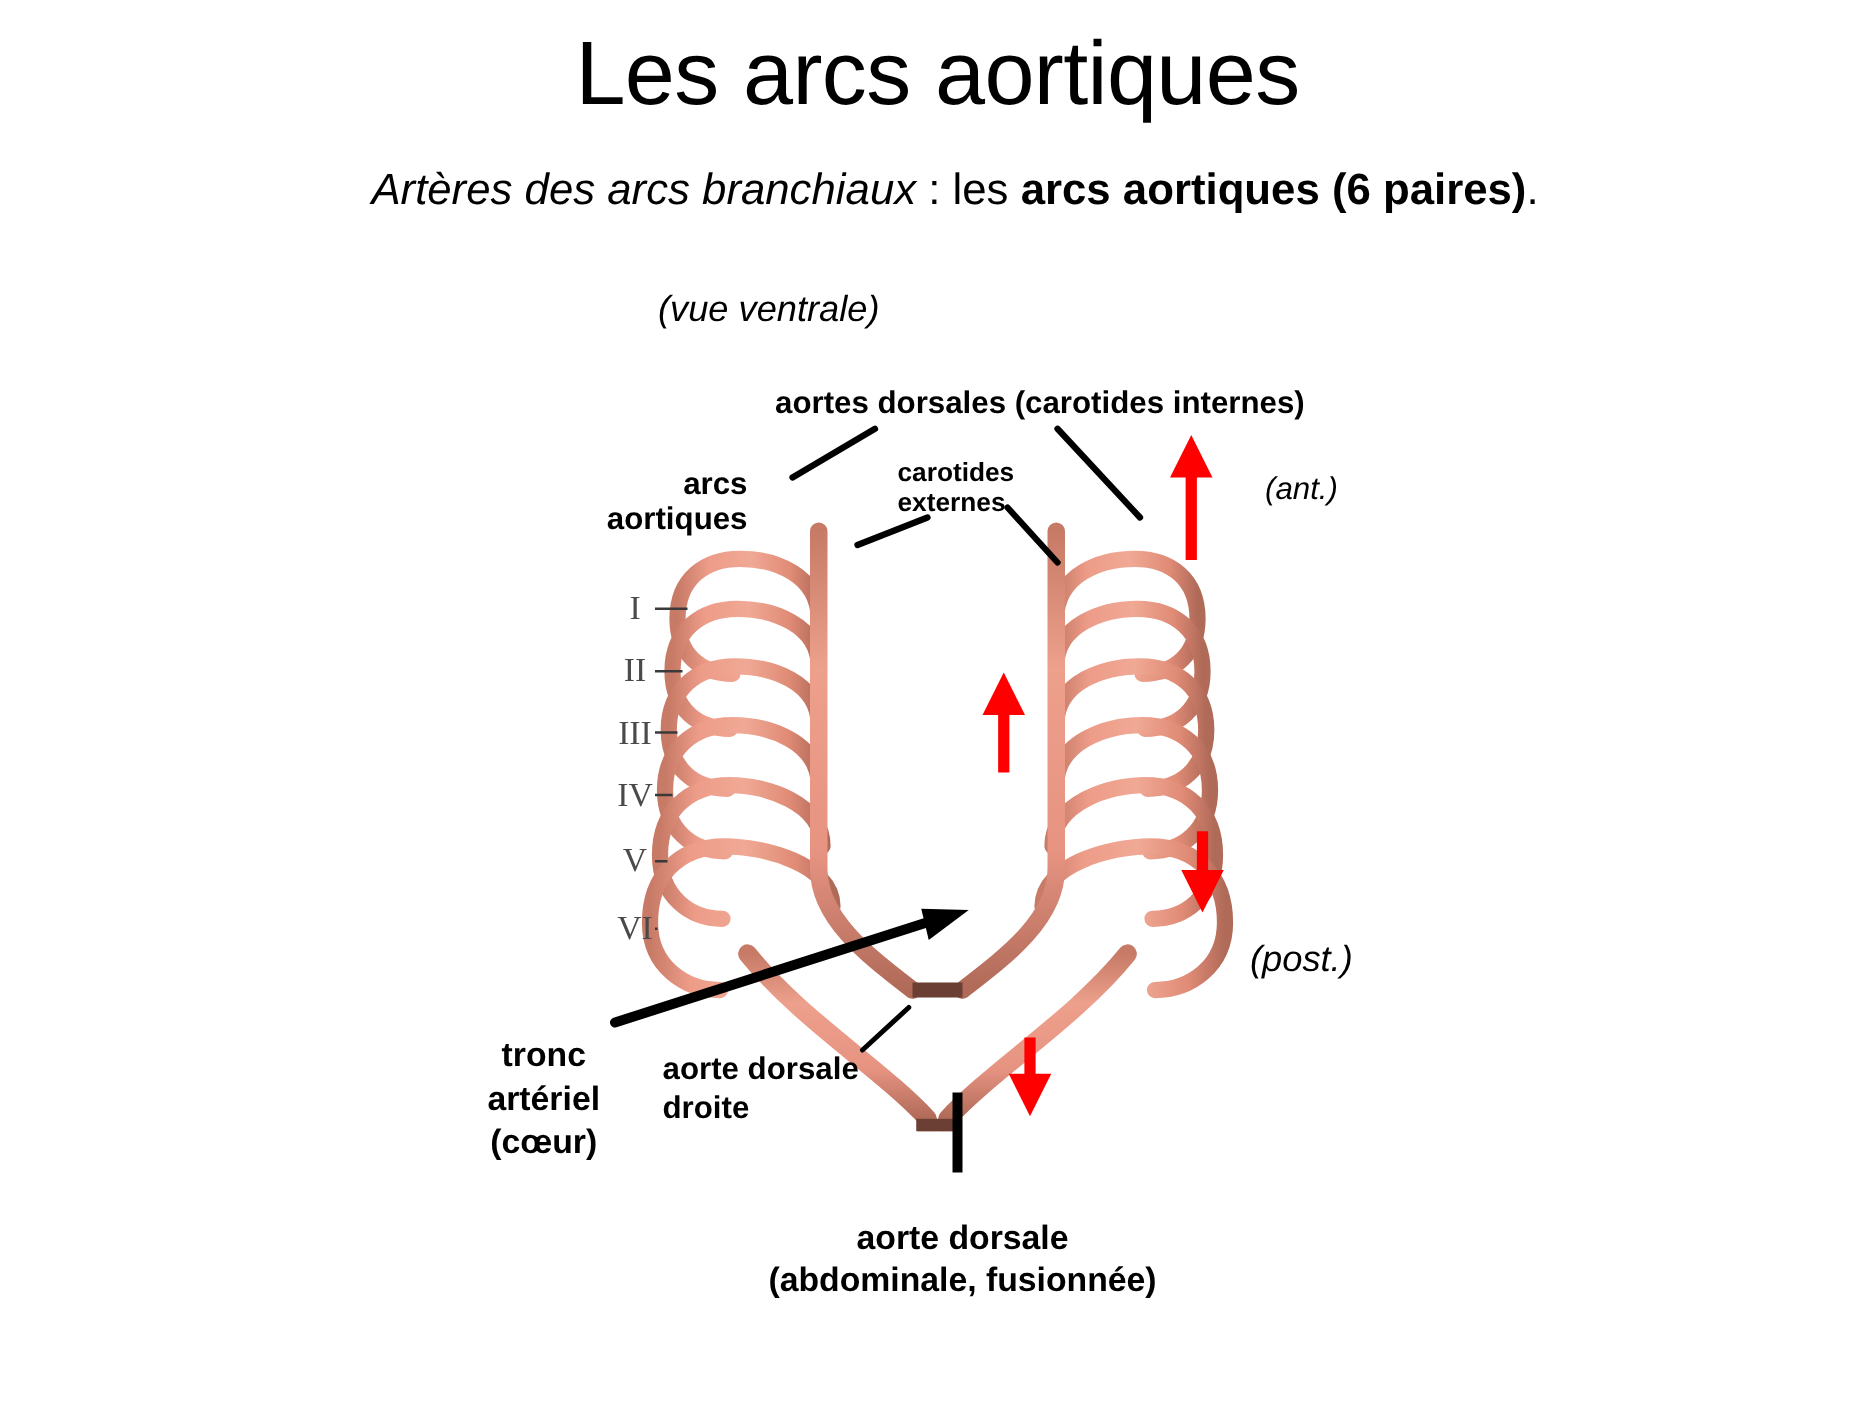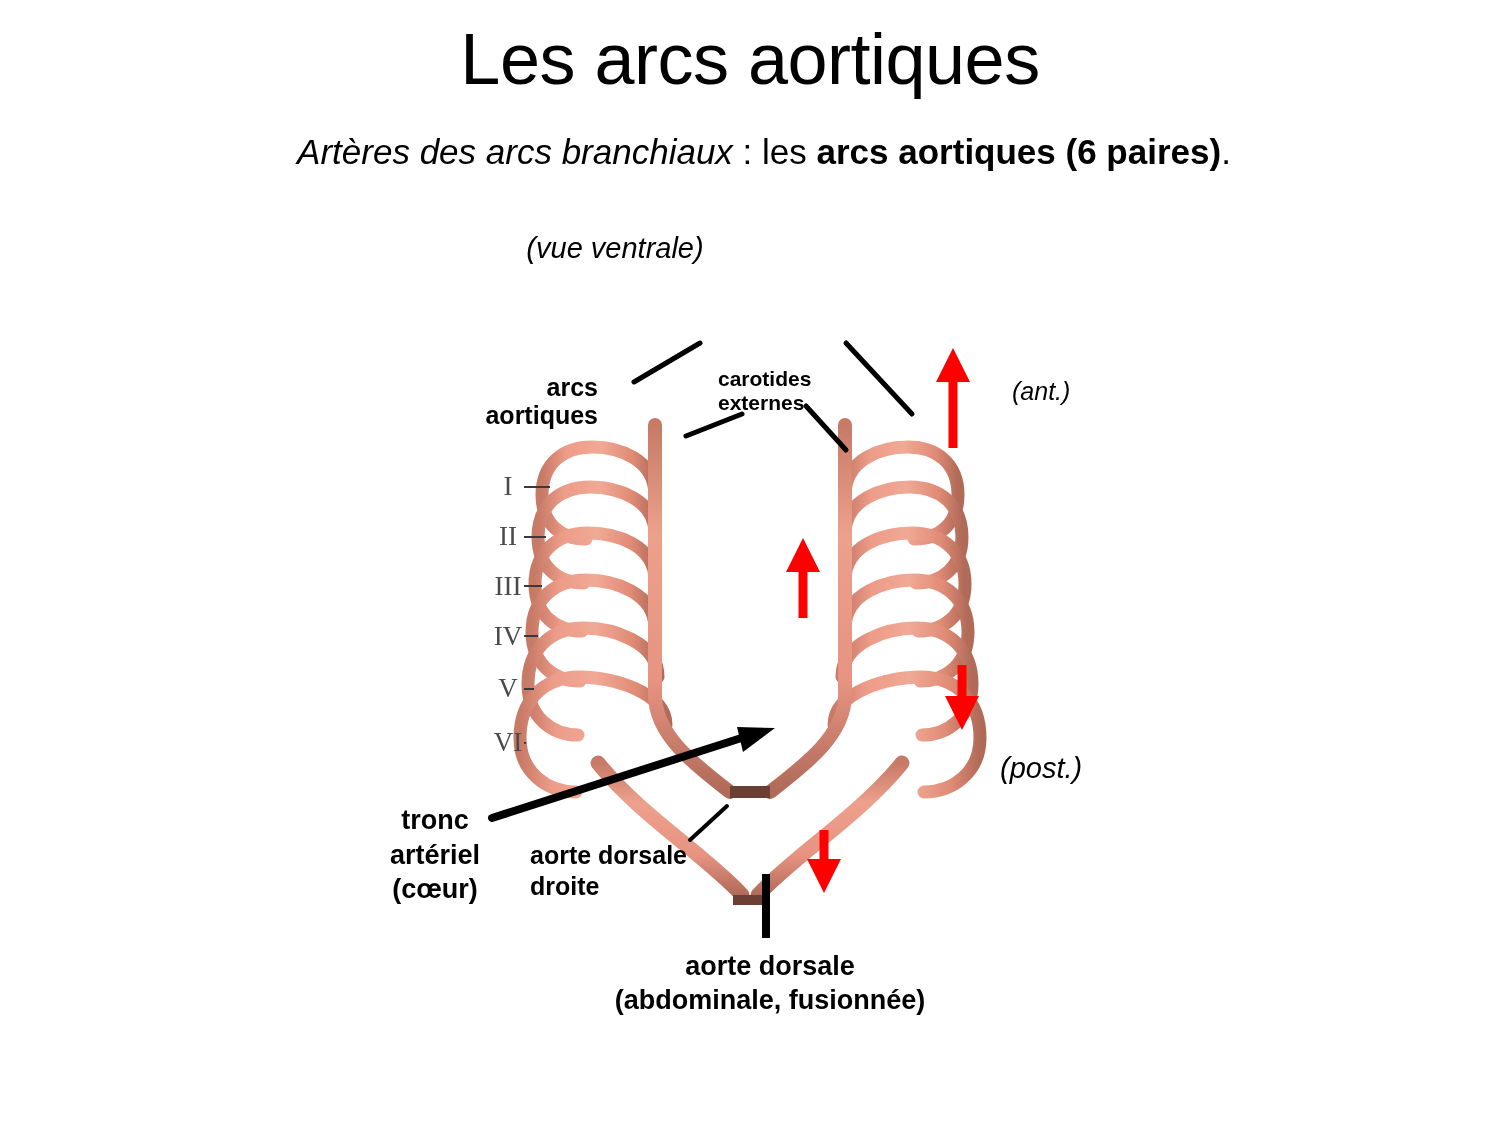--- a/index.html
+++ b/index.html
@@ -52,21 +52,21 @@
 
   
   .lbl {
     position: absolute;
     font-size: 24px;
     font-weight: bold;
     line-height: 1.12;
     white-space: pre-line;
   }
   .lbl.small { font-size: 21px; }
-  .lbl.big { font-size: 27px; }
+  .lbl.big { font-size: 27px; margin-top: 24px; }
 
   #lbl-vue-ventrale {
     left: 0; top: 232px; width: 1230px;
     text-align: center;
     font-size: 29px; font-weight: normal; font-style: italic;
   }
   #lbl-aortes-dorsales {
     left: 620px; top: 308px;
     font-size: 25px;
   }
@@ -245,20 +245,21 @@
       <line x1="962" y1="665" x2="962" y2="705" stroke="#FF0000" stroke-width="9"></line>
       <polygon points="962,730 945,696 979,696" fill="#FF0000"></polygon>
     </g>
 
     <g>
       <line x1="824" y1="830" x2="824" y2="868" stroke="#FF0000" stroke-width="9"></line>
       <polygon points="824,893 807,859 841,859" fill="#FF0000"></polygon>
     </g>
   </svg>
 
+  <div class="lbl" id="lbl-aortes-dorsales">aortes dorsales (carotides internes)</div>
 
   <div class="lbl small" id="lbl-carotides-externes">carotides
 externes</div>
 
   <div class="lbl" id="lbl-arcs-aortiques">arcs
 aortiques</div>
 
   <div class="lbl" id="lbl-ant">(ant.)</div>
 
   <div class="lbl" id="lbl-post">(post.)</div>

